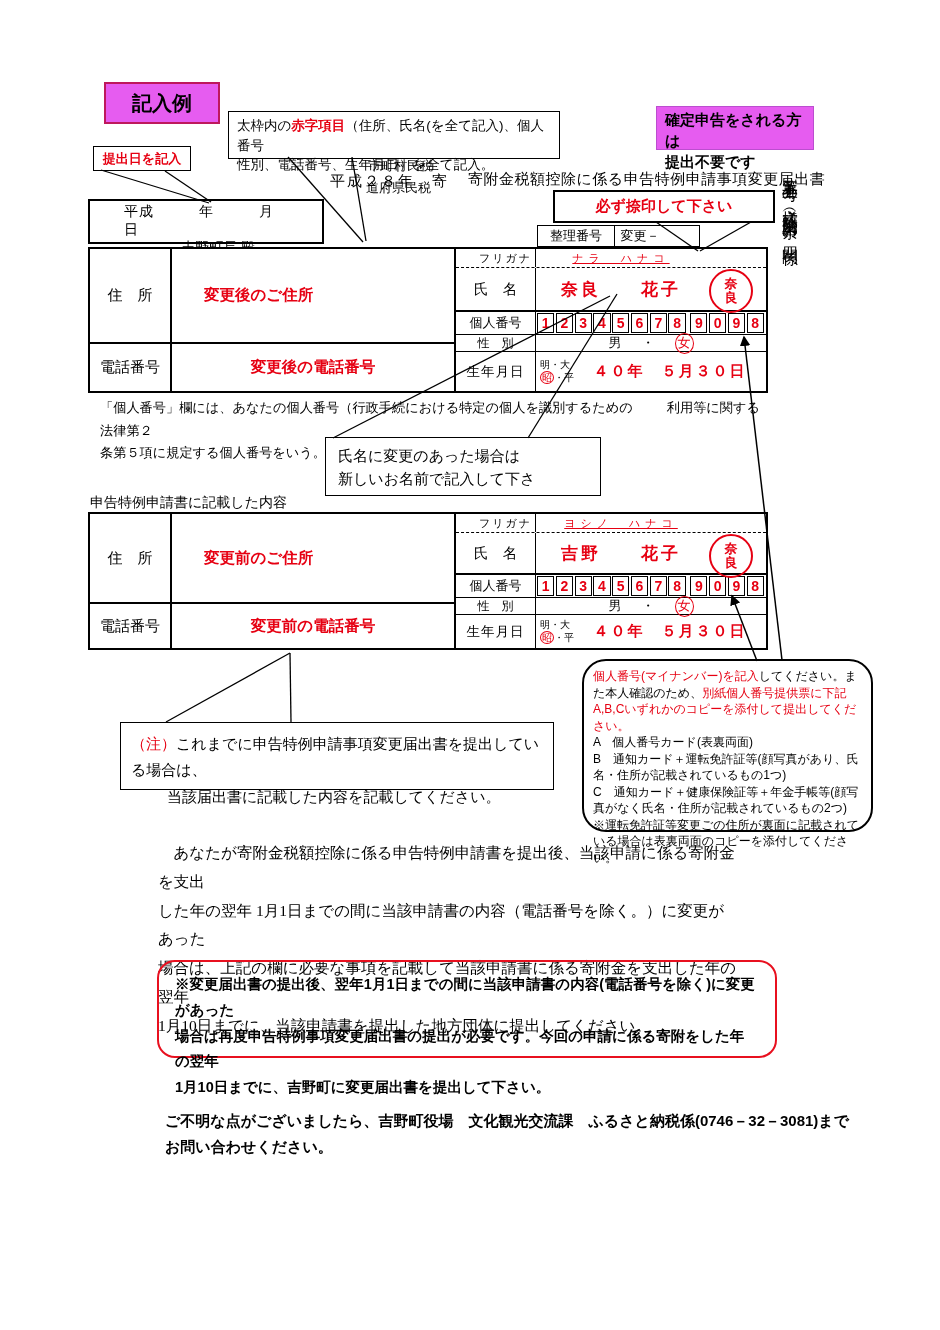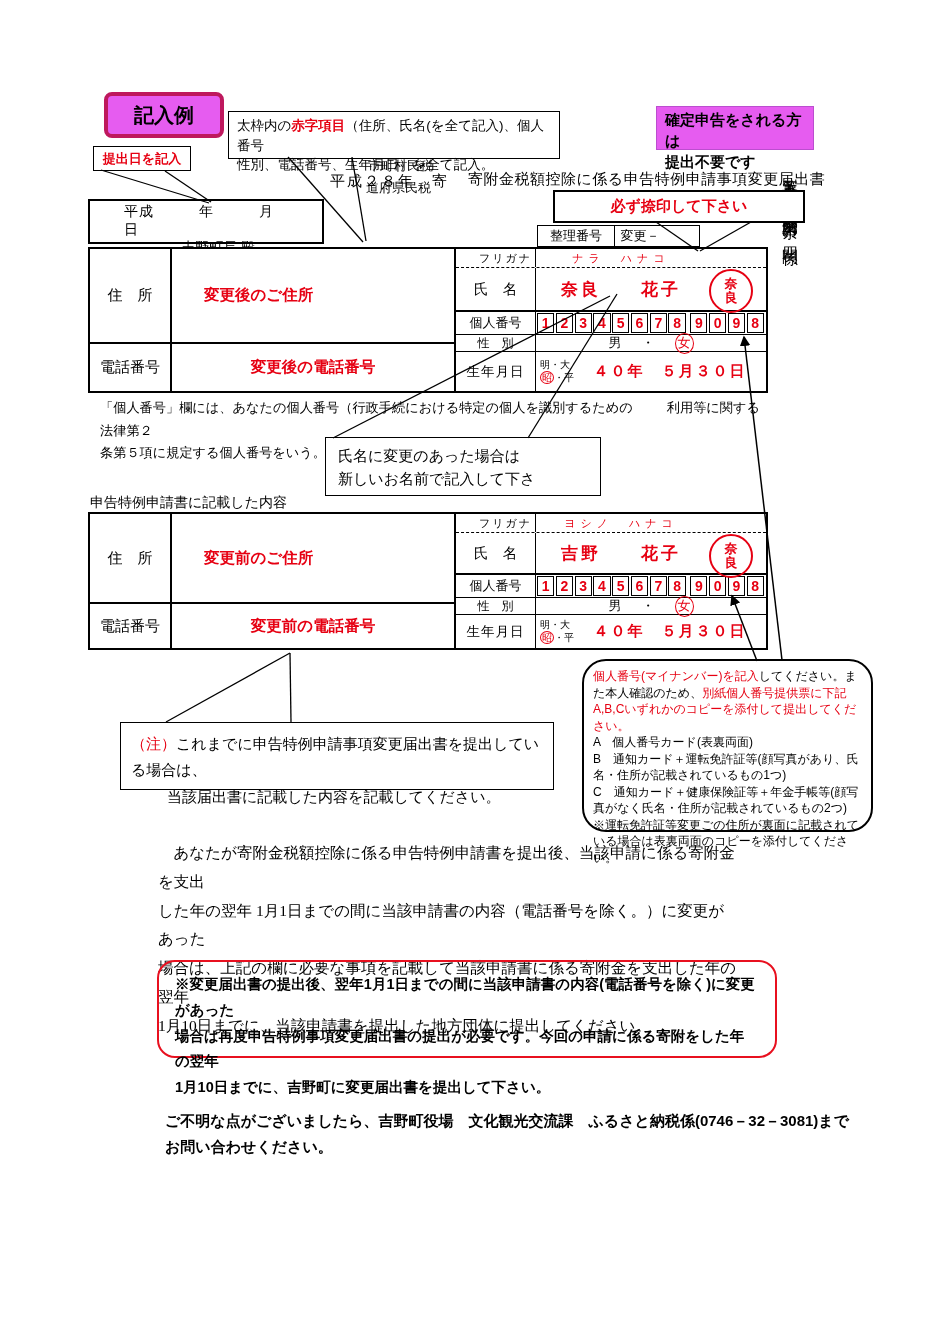--- a/index.html
+++ b/index.html
@@ -4,31 +4,31 @@
 <style>
   html,body{margin:0;padding:0;background:#fff;}
   #page{position:relative;width:940px;height:1330px;background:#fff;overflow:hidden;
         font-family:"Liberation Sans",sans-serif;color:#000;}
   .abs{position:absolute;}
   .serif{font-family:"Liberation Serif",serif;}
   .red{color:#e60012;}
   .bold{font-weight:bold;}
 
   
-  .badge-example{left:104px;top:92px;width:112px;height:38px;background:#e65cf0;
-    border:4px solid #be185d;border-radius:8px;display:flex;align-items:center;justify-content:center;
+  .badge-example{left:104px;top:82px;width:112px;height:38px;background:#e65cf0;
+    border:2px solid #be185d;border-radius:0;display:flex;align-items:center;justify-content:center;
     font-size:20px;font-weight:bold;z-index:6;}
   .badge-nosubmit{left:656px;top:106px;width:158px;height:44px;background:#e65cf0;
     border:1px solid #bb4ecf;padding:2px 8px;font-size:15px;font-weight:bold;line-height:1.4;
     box-sizing:border-box;z-index:6;}
   .callout{background:#fff;border:1.6px solid #000;box-sizing:border-box;z-index:10;}
   .co-boldframe{left:228px;top:111px;width:332px;height:48px;padding:4px 8px;font-size:13.5px;line-height:1.45;}
   .co-submitdate{left:93px;top:146px;width:98px;height:25px;display:flex;align-items:center;justify-content:center;
     font-size:13px;font-weight:bold;}
-  .co-stamp{left:553px;top:190px;width:252px;height:33px;border-width:2px;display:flex;align-items:center;
+  .co-stamp{left:553px;top:190px;width:222px;height:33px;border-width:2px;display:flex;align-items:center;
     justify-content:center;font-size:15px;font-weight:bold;}
   .co-namechange{left:325px;top:437px;width:276px;height:59px;padding:6px 12px;font-size:15px;line-height:1.55;}
   .co-chu{left:120px;top:722px;width:434px;height:68px;padding:8px 10px;font-size:15px;line-height:1.75;}
   .chu-l2{margin-left:36px;}
 
   
   .hdr-era{left:330px;top:172px;font-size:15px;letter-spacing:2px;z-index:1;}
   .hdr-tax1{left:368px;top:157px;font-size:13px;z-index:1;}
   .hdr-tax2{left:366px;top:179px;font-size:13px;z-index:1;}
   .hdr-title{left:468px;top:170px;font-size:15px;letter-spacing:0.5px;z-index:1;}
@@ -55,21 +55,21 @@
   .lblcell{display:flex;align-items:center;justify-content:center;box-sizing:border-box;}
   .tl .lblcell{width:82px;border-right:2px solid #000;font-size:15px;}
   .row-addr{flex:1;border-bottom:2.5px solid #000;}
   .row-phone{height:47px;}
   .t2 .row-phone{height:44px;}
   .addr-val{flex:1;display:flex;align-items:center;padding-left:32px;font-size:15.5px;font-weight:bold;}
   .phone-val{flex:1;display:flex;align-items:center;justify-content:center;font-size:15.5px;font-weight:bold;}
   .tr .lblcell{width:80px;border-right:1.5px solid #000;}
   .row-furi{height:19px;border-bottom:1.5px dashed #000;}
   .row-furi .lblcell{font-size:11px;letter-spacing:2px;padding-left:20px;}
-  .furi-val{flex:1;display:flex;align-items:center;justify-content:center;font-size:11px;letter-spacing:5px;padding-right:60px;}
+  .furi-val{flex:1;display:flex;align-items:center;justify-content:center;font-size:11px;letter-spacing:5px;padding-right:60px;text-decoration:underline;}
   .row-name{height:44px;border-bottom:2px solid #000;position:relative;}
   .t2 .row-name{height:42px;}
   .row-name .lblcell{font-size:14.5px;}
   .name-val{flex:1;display:flex;align-items:center;justify-content:center;padding-right:60px;
     font-size:17px;font-weight:bold;letter-spacing:3px;}
   .stamp{position:absolute;right:13px;top:1px;width:40px;height:40px;border:2.2px solid #e60012;
     border-radius:50%;display:flex;flex-direction:column;align-items:center;justify-content:center;
     color:#e60012;font-size:13px;font-weight:bold;line-height:1.05;background:transparent;}
   .row-id{height:23px;border-bottom:1.5px solid #000;}
   .row-id .lblcell{font-size:13px;}

